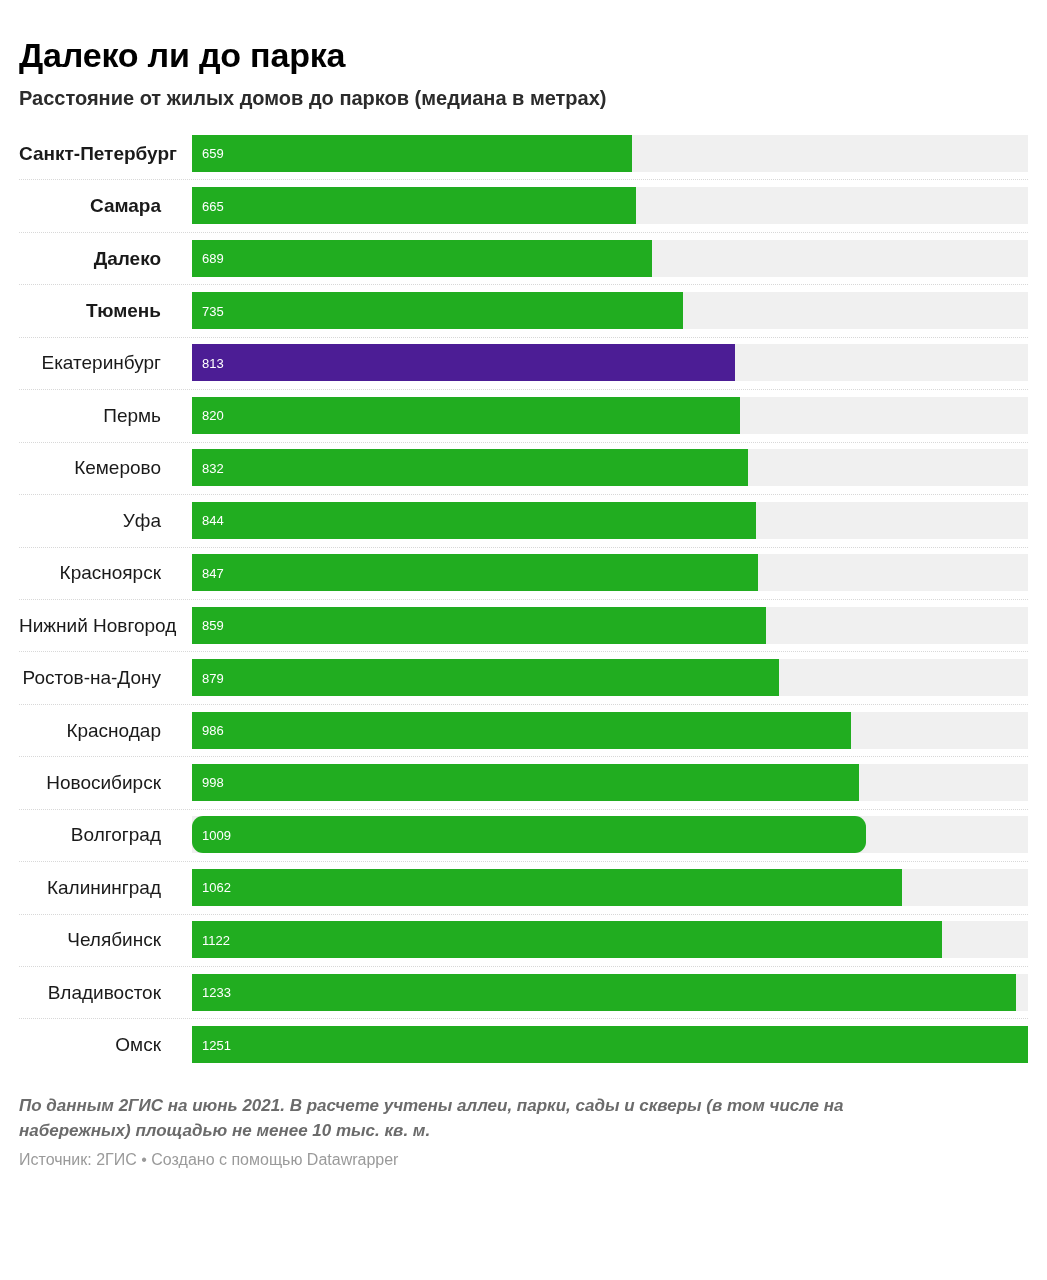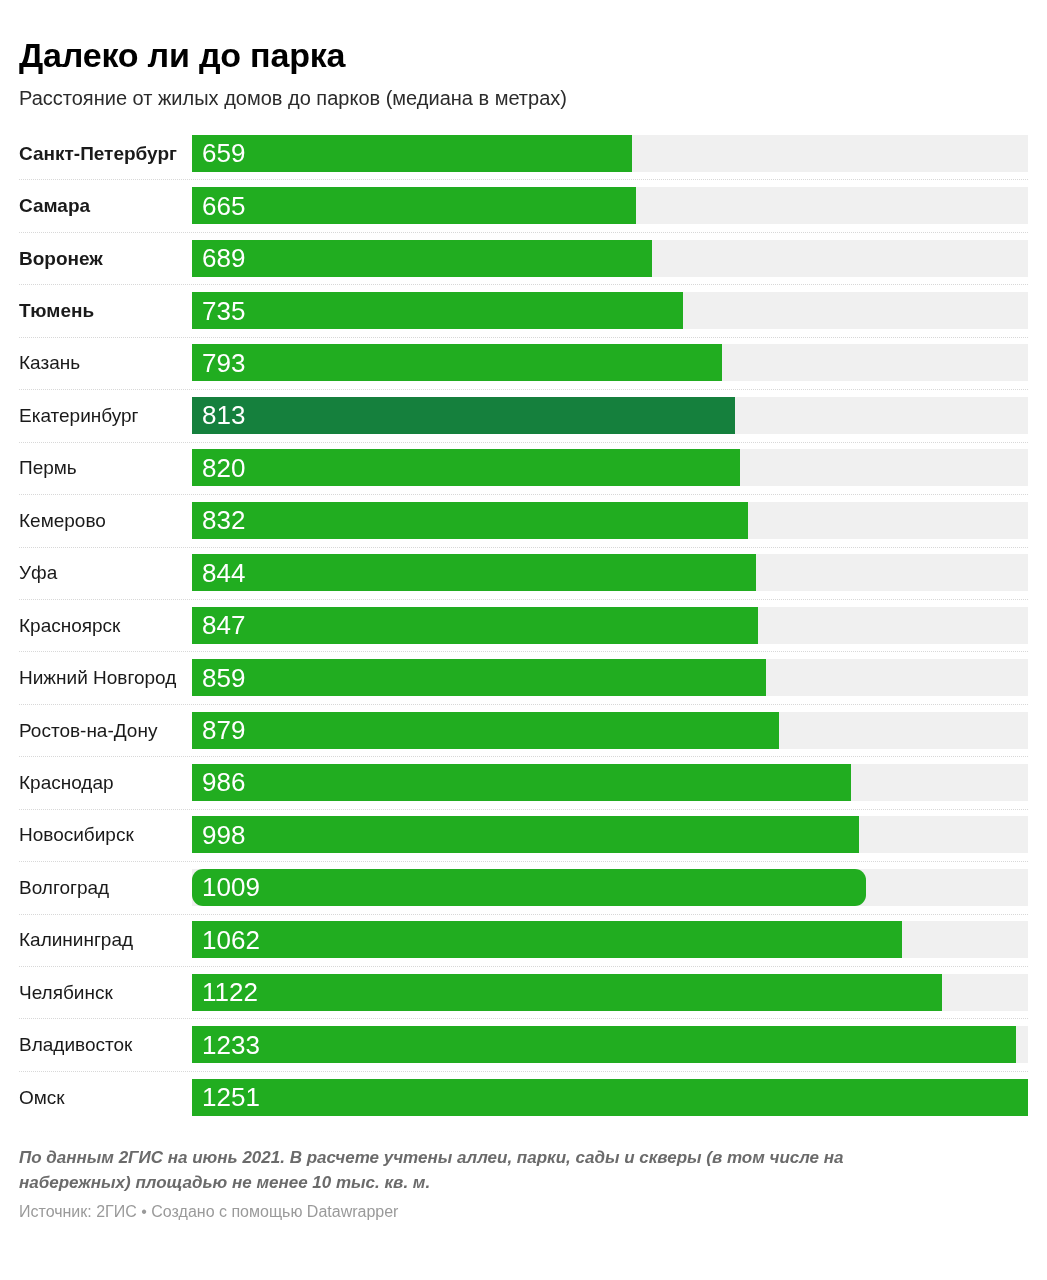--- a/index.html
+++ b/index.html
@@ -33,21 +33,21 @@
     line-height: 42px;
     font-weight: bold;
     letter-spacing: -0.2px;
     color: #000000;
   }
   .chart-subtitle {
     margin: 0;
     padding-top: 10px;
     font-size: 20px;
     line-height: 25px;
-    font-weight: normal;
+    font-weight: bold;
     color: #2b2b2b;
   }
 
   
   .rows {
     margin-top: 16px;
   }
   .bar-row {
     position: relative;
     display: flex;
@@ -58,22 +58,22 @@
     content: "";
     position: absolute;
     left: 0;
     right: 0;
     top: 0;
     border-top: 1px dotted #d8d8d8;
   }
   .row-label {
     width: 173px;
     flex: 0 0 173px;
-    text-align: left;
-    padding-right: 13px;
+    text-align: right;
+    padding-right: 31px;
     box-sizing: border-box;
     font-size: 19px;
     line-height: 23px;
     color: #1a1a1a;
     white-space: nowrap;
   }
   .row-label.is-bold { font-weight: bold; }
 
   .track {
     position: relative;
@@ -87,21 +87,21 @@
     top: 0;
     bottom: 0;
     background: #21ad20;
     box-sizing: border-box;
   }
   .bar-value {
     position: absolute;
     left: 10px;
     top: 50%;
     transform: translateY(-50%);
-    font-size: 26px;
+    font-size: 13px;
     line-height: 21px;
     color: #ffffff;
     white-space: nowrap;
   }
 
   
   .chart-footer {
     margin-top: 22px;
   }
   .footer-note {
@@ -141,47 +141,39 @@
       </div>
       <div class="bar-row">
         <div class="row-label is-bold">Самара</div>
         <div class="track">
           <div class="bar" style="width: 53.1575%; background: rgb(33, 173, 32);">
             <span class="bar-value">665</span>
           </div>
         </div>
       </div>
       <div class="bar-row">
-        <div class="row-label is-bold">Воронеж</div>
+        <div class="row-label is-bold">Далеко</div>
         <div class="track">
           <div class="bar" style="width: 55.0759%; background: rgb(33, 173, 32);">
             <span class="bar-value">689</span>
           </div>
         </div>
       </div>
       <div class="bar-row">
         <div class="row-label is-bold">Тюмень</div>
         <div class="track">
           <div class="bar" style="width: 58.753%; background: rgb(33, 173, 32);">
             <span class="bar-value">735</span>
           </div>
         </div>
       </div>
       <div class="bar-row">
-        <div class="row-label">Казань</div>
-        <div class="track">
-          <div class="bar" style="width: 63.3893%; background: rgb(33, 173, 32);">
-            <span class="bar-value">793</span>
-          </div>
-        </div>
-      </div>
-      <div class="bar-row">
         <div class="row-label">Екатеринбург</div>
         <div class="track">
-          <div class="bar" style="width: 64.988%; background: #15803d;">
+          <div class="bar" style="width: 64.988%; background: #4c1d95;">
             <span class="bar-value">813</span>
           </div>
         </div>
       </div>
       <div class="bar-row">
         <div class="row-label">Пермь</div>
         <div class="track">
           <div class="bar" style="width: 65.5476%; background: rgb(33, 173, 32);">
             <span class="bar-value">820</span>
           </div>

